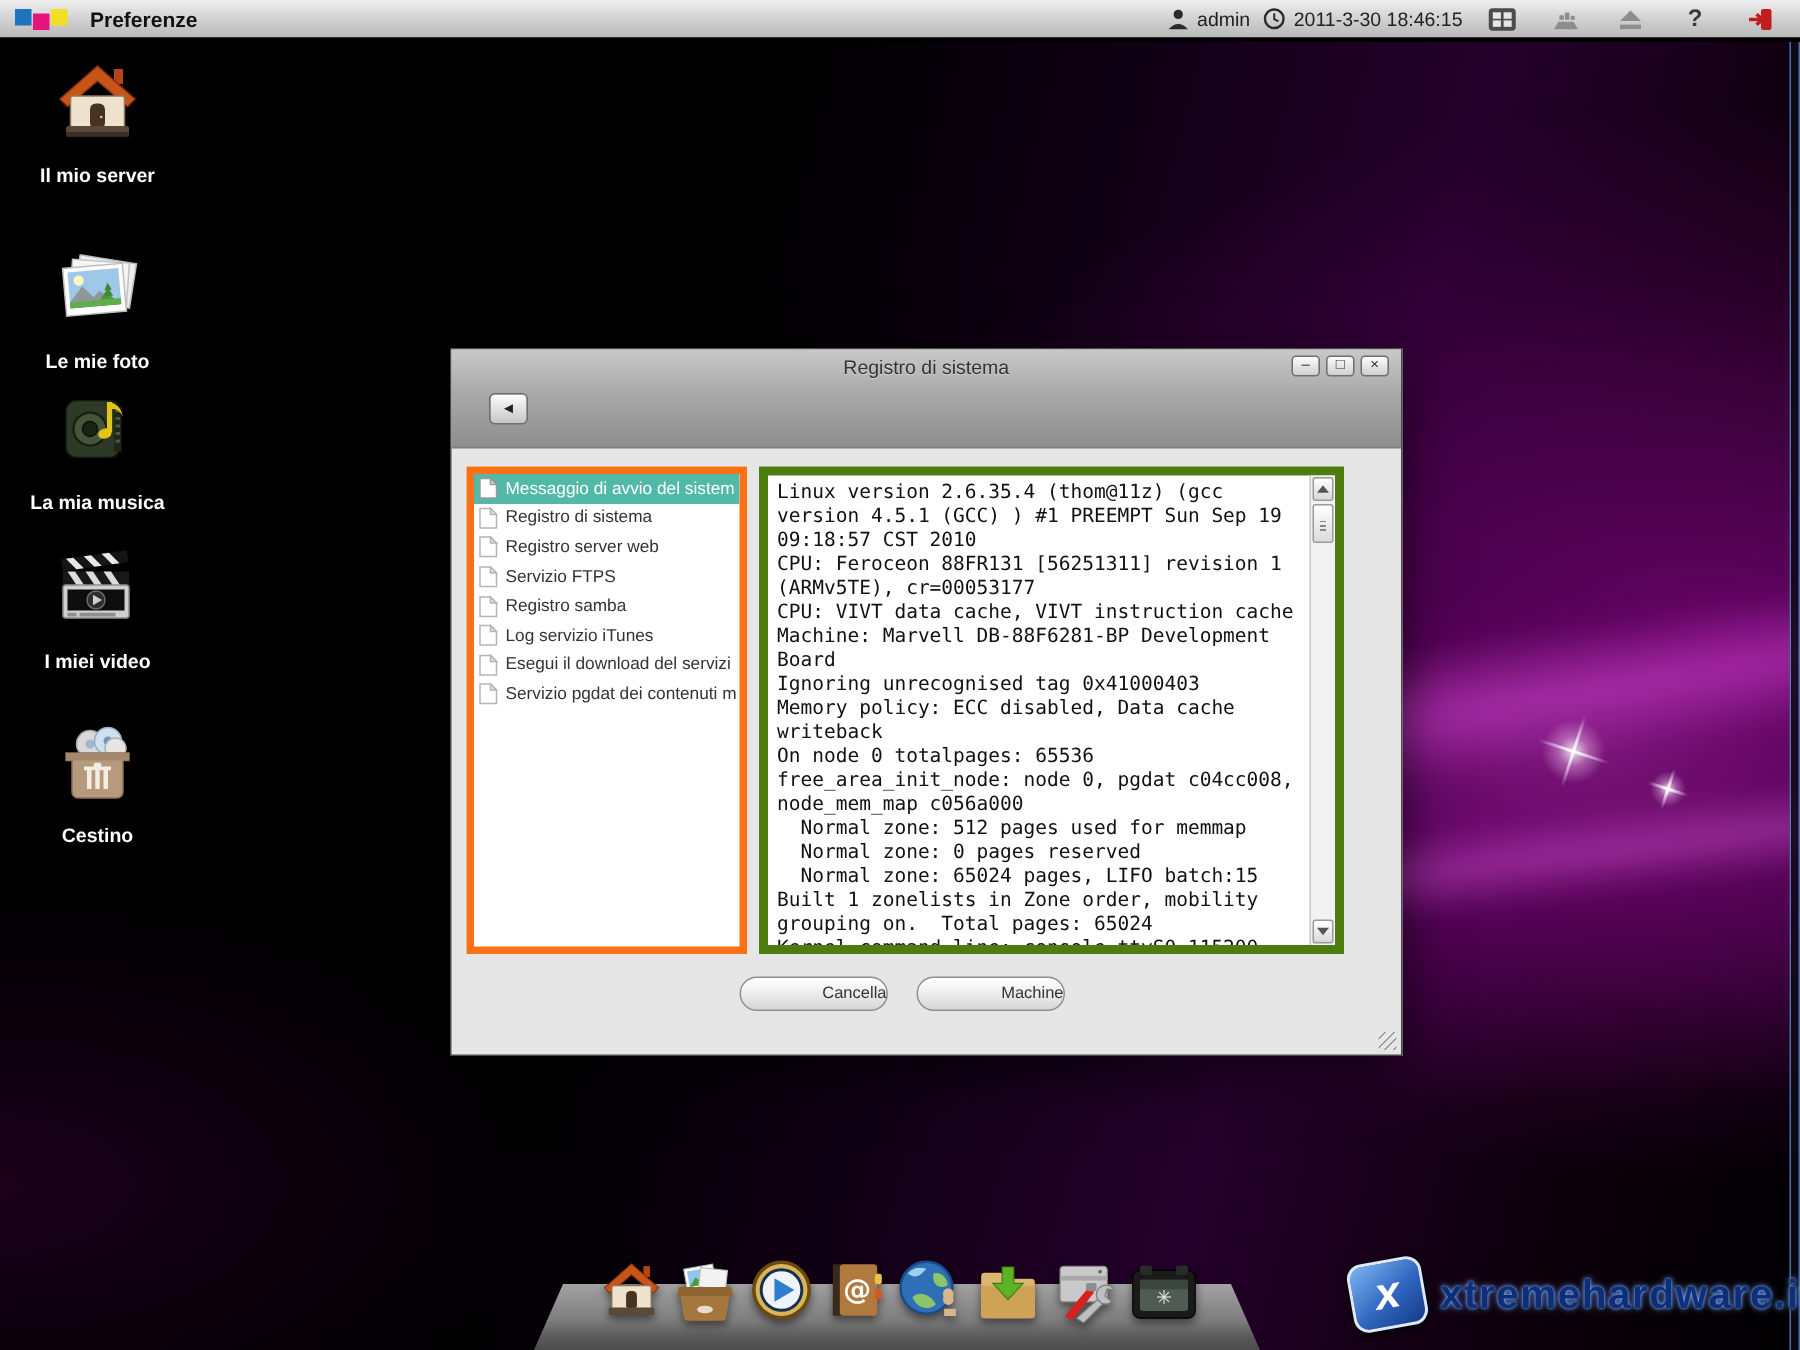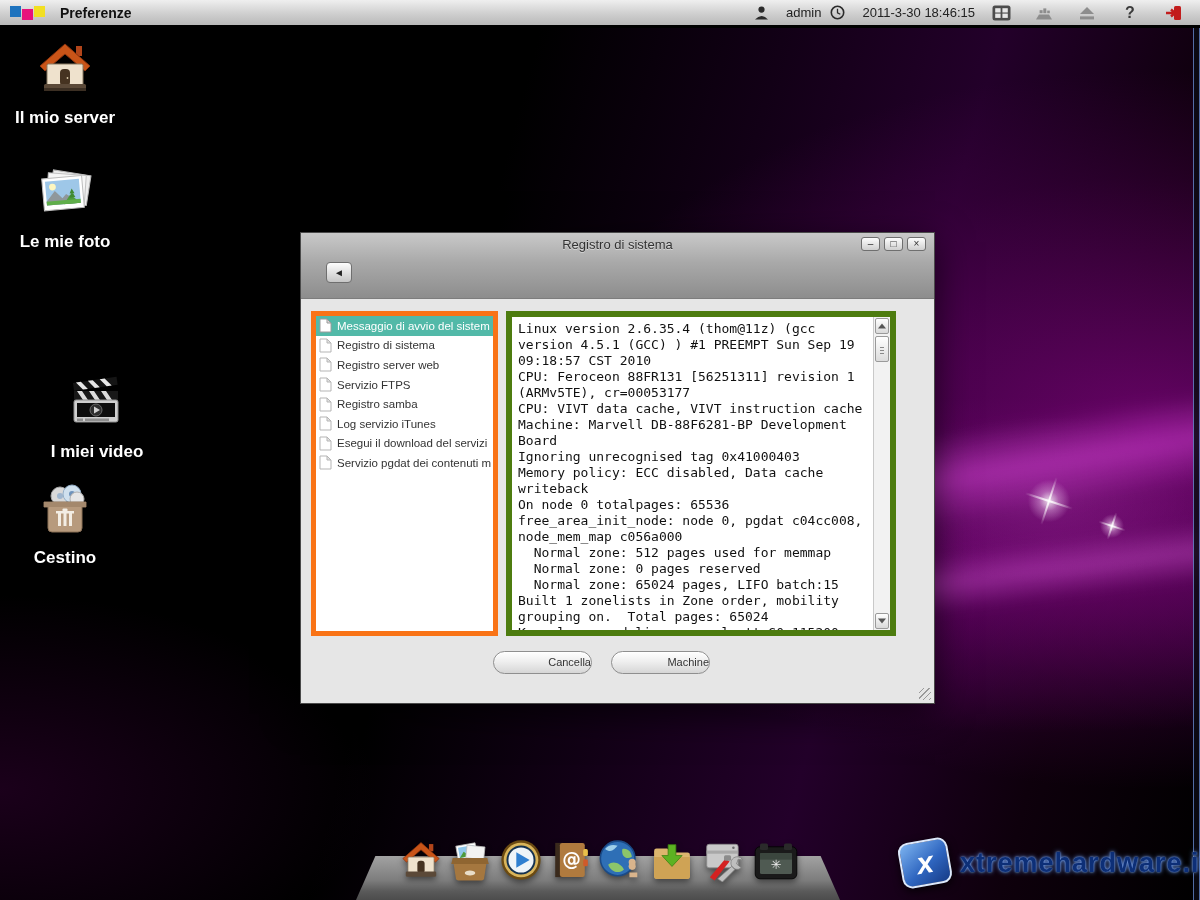--- a/index.html
+++ b/index.html
@@ -29,28 +29,28 @@
   .topbar{position:absolute;left:0;top:0;right:0;height:28px;display:flex;align-items:center;
     background:linear-gradient(#efefef,#cfcfcf 55%,#b9b9b9);border-bottom:3px solid #000;
     padding:12px 10px;color:#222;font-size:13px;}
   .logo{display:flex;align-items:flex-start;margin-right:14px;height:14px;}
   .logo i{display:block;width:11px;height:11px;margin-right:1px;}
   .logo .sq-b{background:#1e73be;}
   .logo .sq-m{background:#e8127c;margin-top:3px;}
   .logo .sq-y{background:#f2df22;}
   .app-title{font-weight:bold;color:#111;font-size:14px;}
   .topbar-right{margin-left:auto;display:flex;align-items:center;gap:9px;}
-  .tb-item{display:flex;align-items:center;gap:17px;}
+  .tb-item{display:flex;align-items:center;gap:5px;}
   .tb-icon{display:inline-flex;align-items:center;justify-content:center;}
   .tb-btn{width:34px;text-align:center;cursor:default;display:inline-flex;justify-content:center;}
   .help-glyph{font-weight:bold;font-size:16px;color:#3a3a3a;}
   
   .desk-item{position:absolute;left:0;width:130px;text-align:center;}
   .desk-item .dicon{display:block;margin:0 auto 6px auto;filter:drop-shadow(0 4px 4px rgba(0,0,0,.7));}
-  .desk-item .dlabel{color:#fff;font-weight:bold;font-size:17px;text-shadow:0 1px 2px #000,0 0 4px #000;}
+  .desk-item .dlabel{color:#fff;font-weight:bold;font-size:13px;text-shadow:0 1px 2px #000,0 0 4px #000;}
   
   .dialog{position:absolute;left:300px;top:232px;width:635px;height:472px;
     border:1px solid #4a4a4a;box-shadow:0 10px 34px rgba(0,0,0,.65);background:#e6e6e6;padding-left:44px;}
   .dlg-header{position:absolute;left:0;top:0;right:0;height:66px;
     background:linear-gradient(#c9c9c9,#a9a9a9 45%,#8d8d8d);border-bottom:1px solid #7d7d7d;}
   .dlg-titlebar{position:relative;height:23px;}
   .dlg-title{position:absolute;left:0;right:0;top:4px;text-align:center;font-size:13px;color:#333;
     text-shadow:0 1px 0 rgba(255,255,255,.45);}
   .win-btns{position:absolute;right:8px;top:4px;display:flex;gap:4px;}
   .win-btn{width:19px;height:14px;border:1px solid #6f6f6f;border-radius:3px;
@@ -220,22 +220,41 @@
           <path d="M10 36 L19 26 L26 34 L30 30 L44 40 H10 Z" fill="#8f979b"></path>
           <path d="M27 40 L34 31 L44 40 Z" fill="#4d9b3c"></path>
           <path d="M36 28 l3 6 h-6 z M36 25 l2.5 5 h-5 z" fill="#3f8a31"></path>
           <rect x="10" y="36" width="34" height="4" fill="#5fae4a"></rect>
         </g>
       </svg>
     </span>
     <div class="dlabel">Le mie foto</div>
   </div>
 
-
-  <div class="desk-item" style="top:374px;margin-left:32px;">
+  <div class="desk-item" style="top:258px;">
+    <span class="dicon">
+      <svg width="58" height="58" viewBox="0 0 58 58">
+        <rect x="8" y="9" width="36" height="38" rx="7" fill="#2c3a26" stroke="#121a0e"></rect>
+        <rect x="40" y="13" width="5" height="30" fill="#1d2718"></rect>
+        <rect x="41" y="15" width="3" height="2" fill="#4a5a42"></rect>
+          <rect x="41" y="20" width="3" height="2" fill="#4a5a42"></rect>
+          <rect x="41" y="25" width="3" height="2" fill="#4a5a42"></rect>
+          <rect x="41" y="30" width="3" height="2" fill="#4a5a42"></rect>
+          <rect x="41" y="35" width="3" height="2" fill="#4a5a42"></rect>
+        <circle cx="24" cy="28" r="11" fill="#45553c" stroke="#16200f" stroke-width="1.5"></circle>
+        <circle cx="24" cy="28" r="5" fill="#1a2414" stroke="#0c120a"></circle>
+        <path d="M37 10 V30" stroke="#e5c418" stroke-width="3.4"></path>
+        <path d="M37 10 C44 12 45 16 46 20 C44 15 40 14 37 15 Z" fill="#e5c418"></path>
+        <ellipse cx="34" cy="31" rx="4.6" ry="3.4" fill="#e5c418" transform="rotate(-18 34 31)"></ellipse>
+      </svg>
+    </span>
+    <div class="dlabel">La mia musica</div>
+  </div>
+
+  <div class="desk-item" style="top:364px;">
     <span class="dicon">
       <svg width="58" height="58" viewBox="0 0 58 58">
         <g transform="rotate(-8 12 16)">
           <rect x="6" y="8" width="44" height="8" fill="#151515"></rect>
           <path d="M9 8 l6 8 h5 l-6 -8 z M21 8 l6 8 h5 l-6 -8 z M33 8 l6 8 h5 l-6 -8 z" fill="#e8e8e8"></path>
         </g>
         <rect x="6" y="17" width="44" height="9" fill="#181818"></rect>
         <path d="M9 17 l6 9 h5 l-6 -9 z M21 17 l6 9 h5 l-6 -9 z M33 17 l6 9 h5 l-6 -9 z" fill="#dcdcdc"></path>
         <rect x="6" y="26" width="44" height="22" rx="2" fill="#cfcfcf" stroke="#8e8e8e"></rect>
         <rect x="9" y="29" width="38" height="14" fill="#0d0d0d"></rect>

